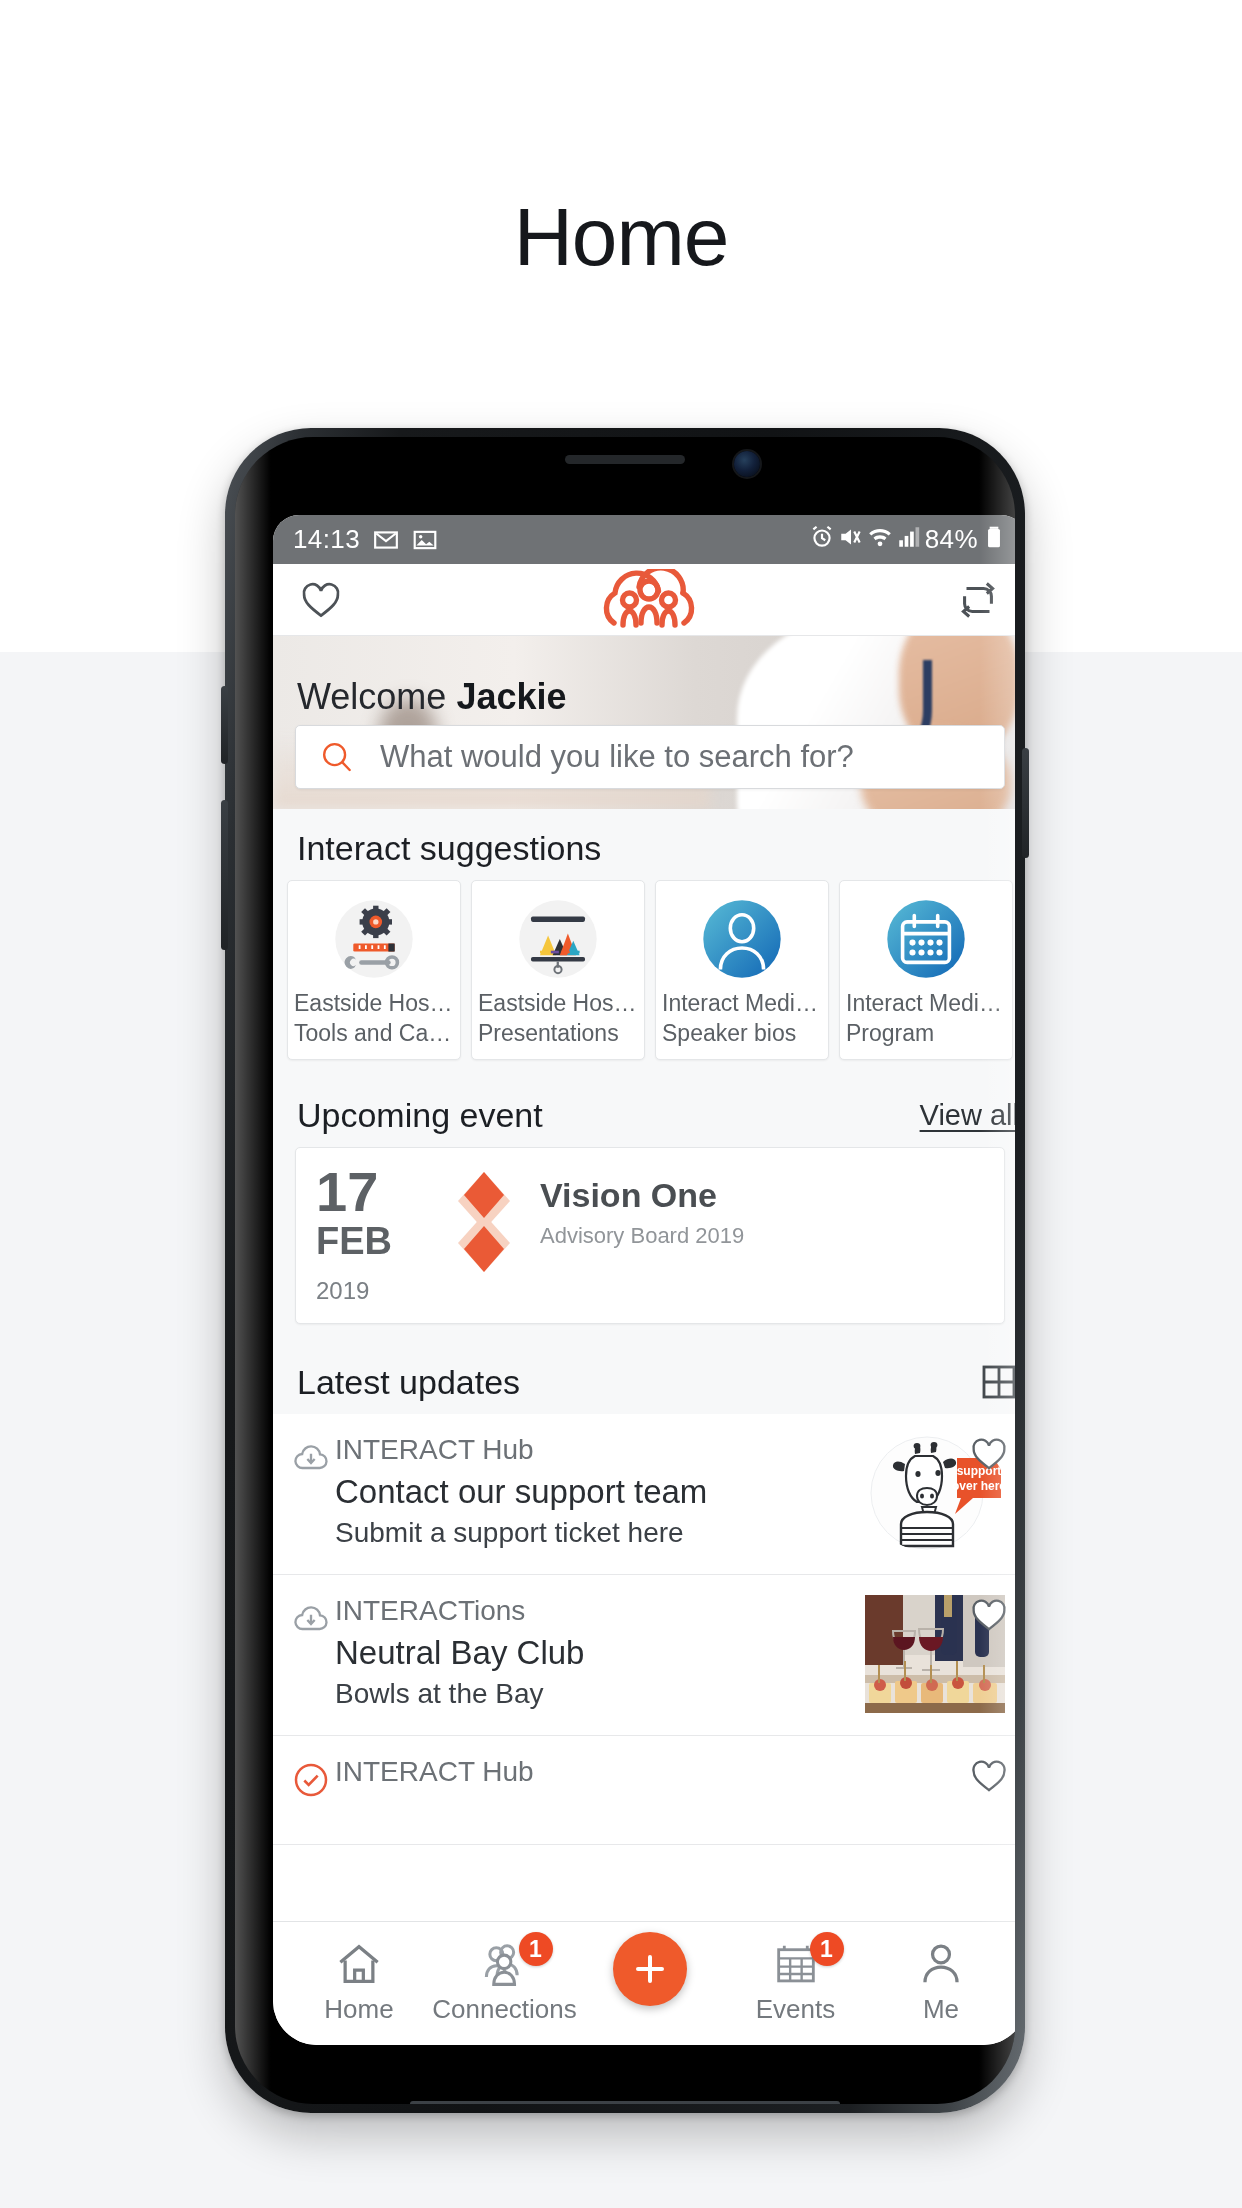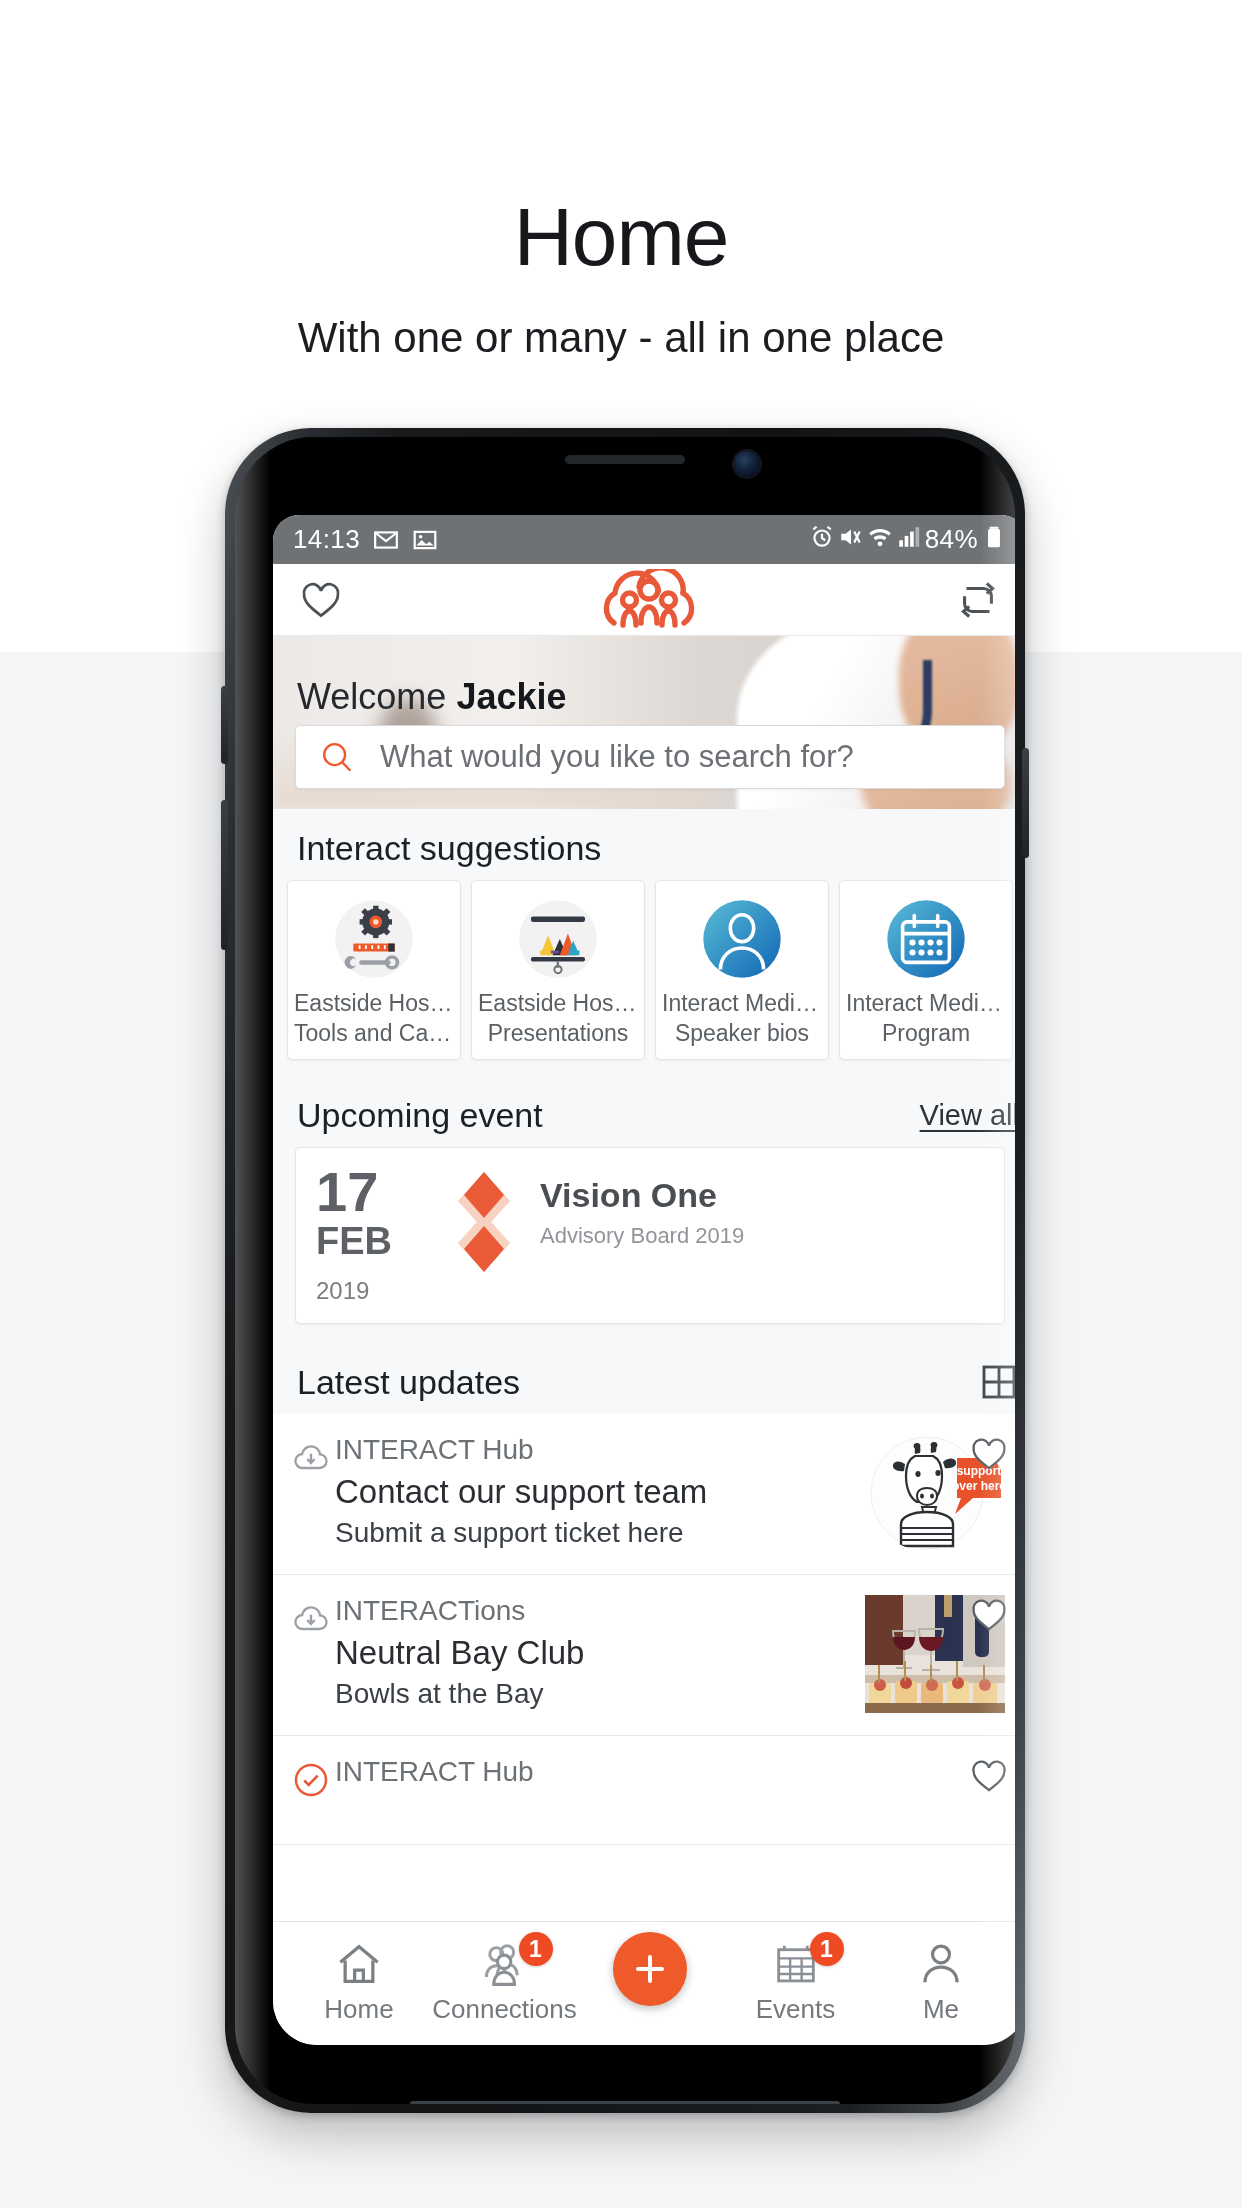--- a/index.html
+++ b/index.html
@@ -164,21 +164,21 @@
   .sec-title { font-size:34px; color:#1c1f24; font-weight:400; }
   .sec-link {
     font-size:29px; color:#2e3338; text-decoration:underline; text-underline-offset:5px;
   }
 
   
   .sugg-wrap { background:#f7f8f9; padding:0 14px 16px 14px; }
   .sugg-row { display:flex; gap:10px; }
   .sugg-card {
     flex:1 1 0; min-width:0; background:#fff; border:1px solid #e4e6e8;
-    border-radius:5px; padding:12px 6px 10px 6px; text-align:center;
+    border-radius:5px; padding:12px 6px 10px 6px; 
     box-shadow:0 1px 2px rgba(0,0,0,.05);
   }
   .sugg-ico { height:92px; display:flex; align-items:center; justify-content:center; }
   .sugg-l1, .sugg-l2 {
     font-size:23px; color:#5b6065; white-space:nowrap; overflow:hidden;
     text-overflow:ellipsis; line-height:1.3;
   }
   .sugg-l1 { margin-top:4px; }
 
   
@@ -242,21 +242,20 @@
     box-shadow:0 3px 8px rgba(0,0,0,.25); margin-top:-6px;
   }
 </style>
 </head>
 <body>
 
 <div id="backdrop-lower"></div>
 
 <div id="promo">
   <div id="promo-title">Home</div>
-  <div id="promo-sub">With one or many - all in one place</div>
 </div>
 
 <div id="phone">
   <div class="phone-frame"></div>
   <div class="btn-bix"></div>
   <div class="btn-vol"></div>
   <div class="btn-pwr"></div>
 
   <div class="phone-glass">
     <div class="top-grille"></div>

